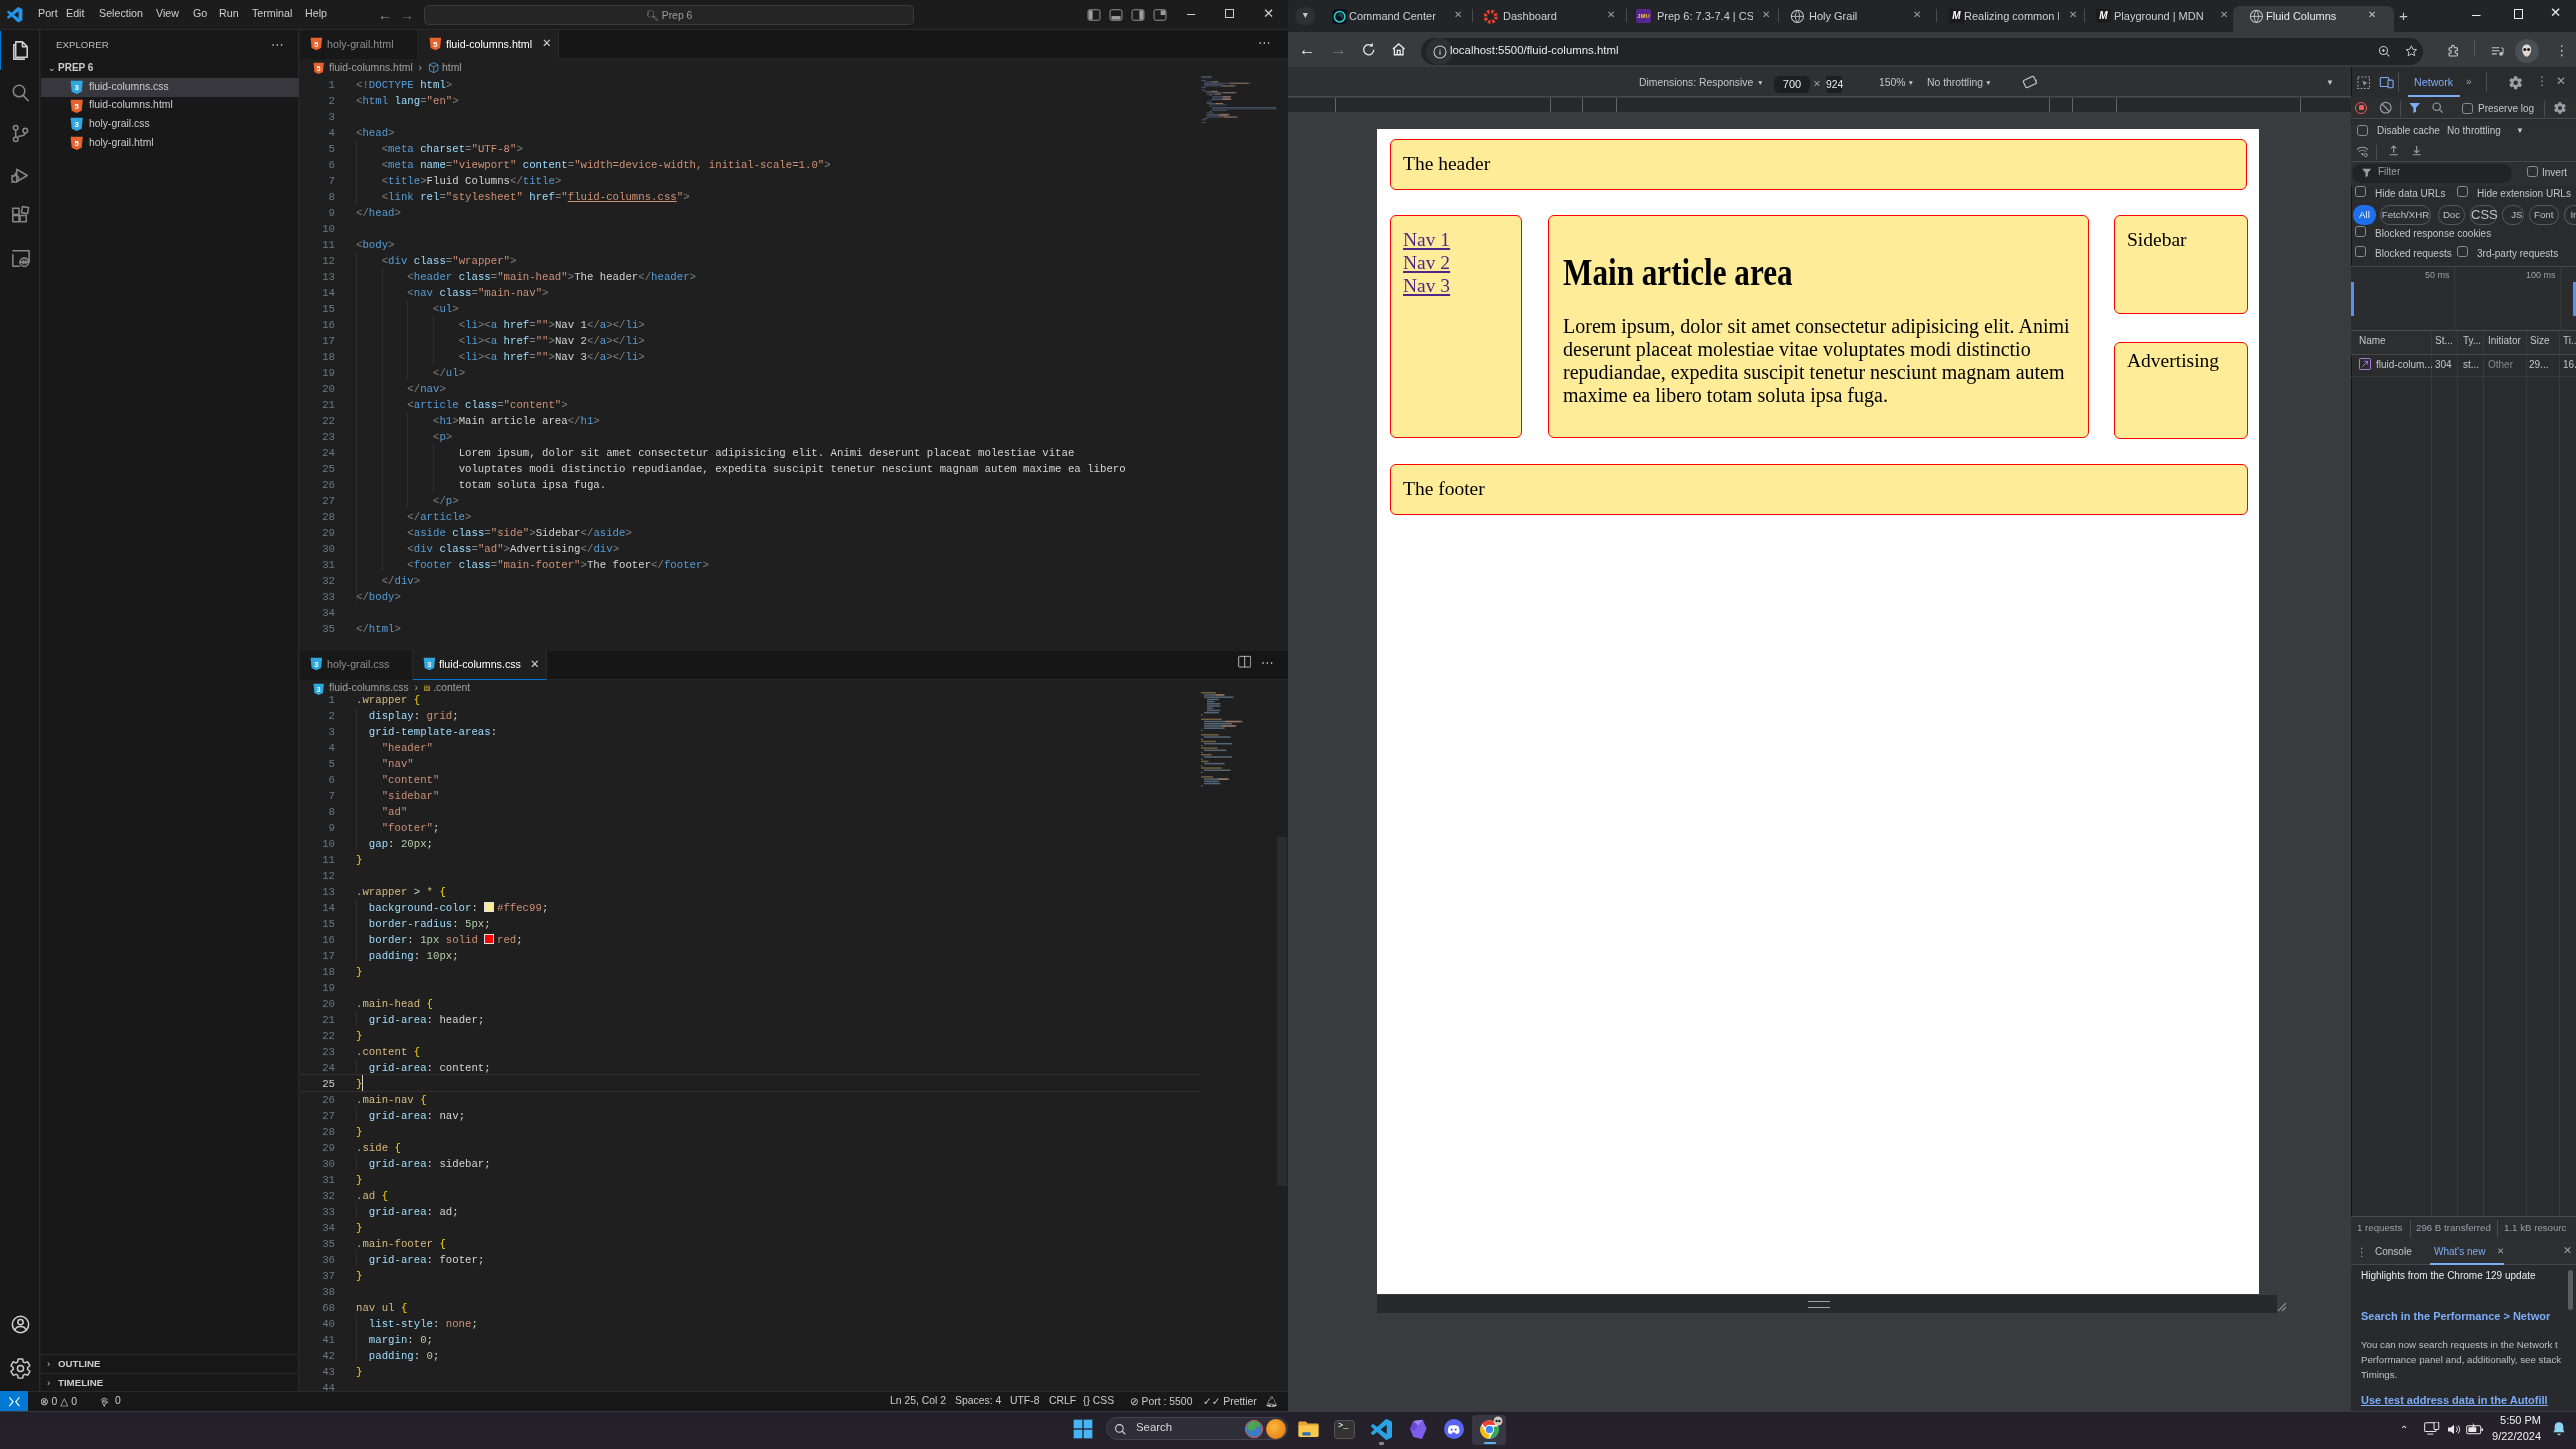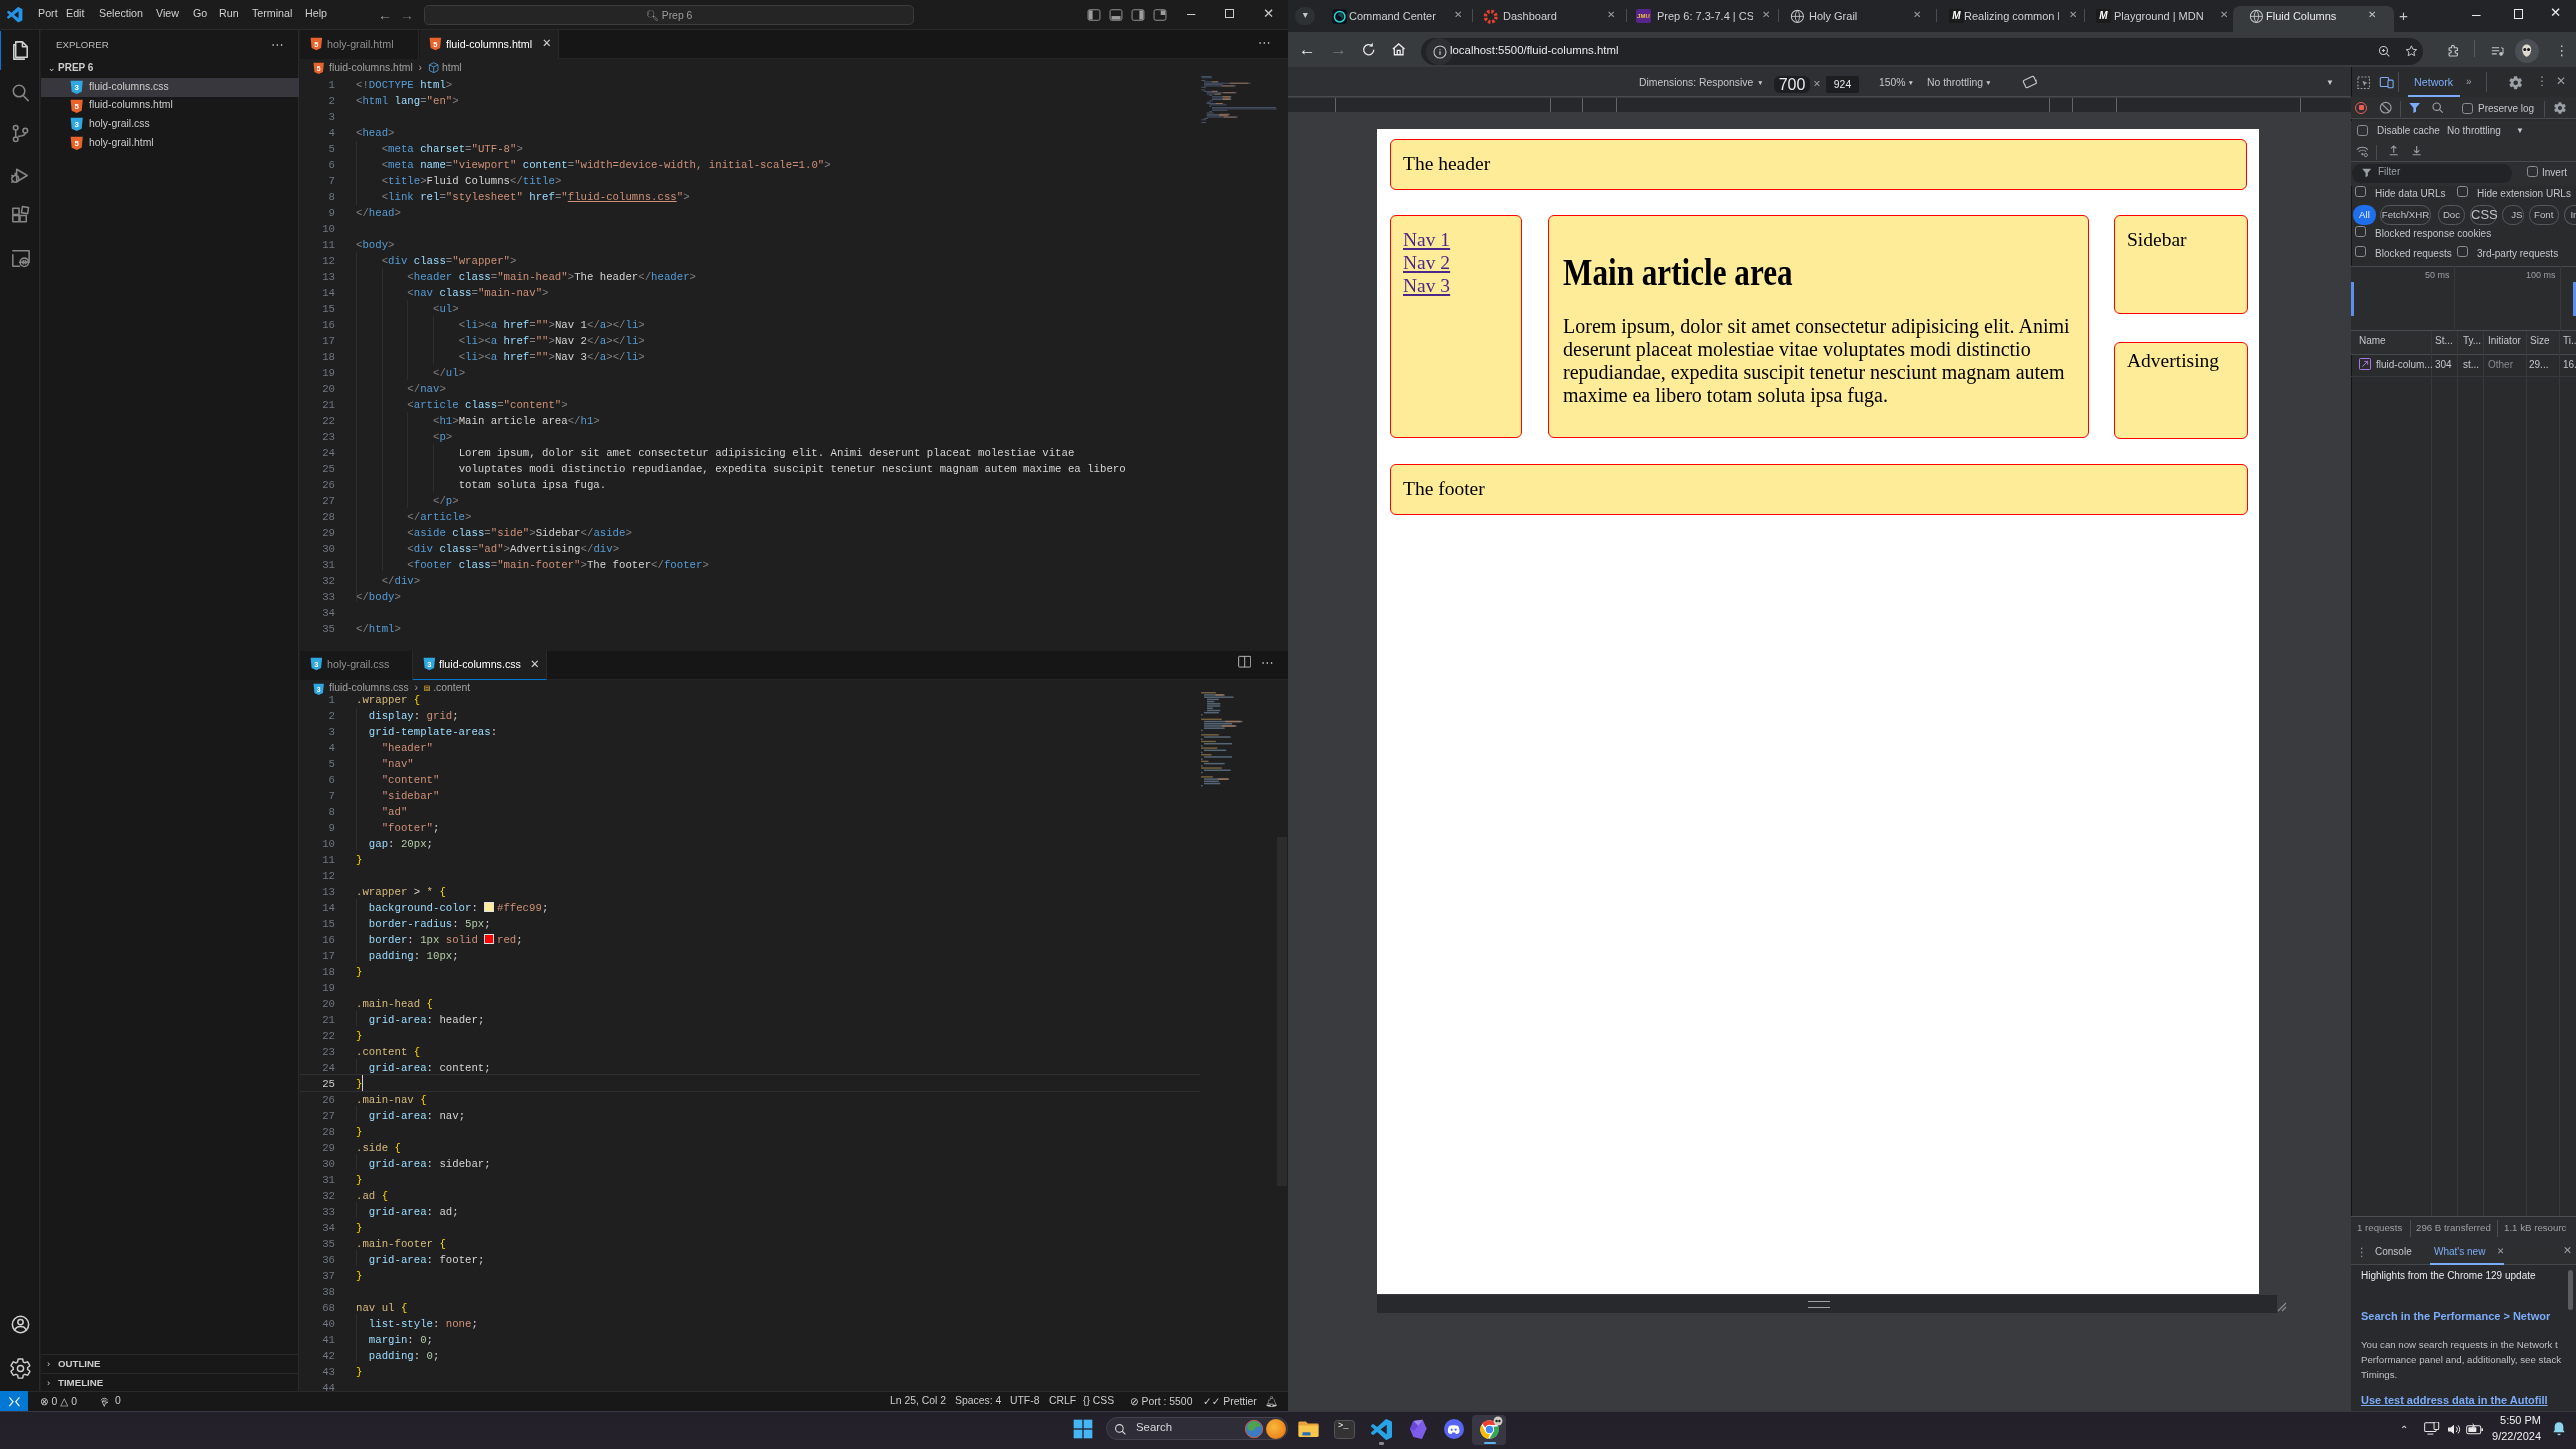--- a/index.html
+++ b/index.html
@@ -464,23 +464,23 @@
     </svg>
 <div class="a" style="left:1227px;top:39px;width:24px;height:24px;border-radius:50%;background:#4b4e53"></div>
 <svg class="a" style="left:1232px;top:43px" width="13.4" height="15.4" viewBox="0 0 24 26">
       <path d="M12 2C7 2 4 6 4 11c0 6 4 13 8 13s8-7 8-13c0-5-3-9-8-9z" fill="#ded9cd"></path>
       <circle cx="8.6" cy="11" r="2.7" fill="#15151c"></circle>
       <circle cx="15.4" cy="11" r="2.7" fill="#15151c"></circle>
     </svg>
 <div class="a" style="left:1267px;top:43px;font-size:13.4px;color:#c4c7ca">⋮</div>
 <div class="a" style="left:0;top:67px;width:1063px;height:30px;background:#2e3033;border-bottom:0.7px solid #484a4d"></div>
 <div class="a" style="left:351px;top:77px;font-size:10.4px;color:#c4c7ca">Dimensions: Responsive<span style="font-size:6.7px;vertical-align:1.3px">&nbsp;&nbsp;▼</span></div>
-<div class="a" style="left:486px;top:76px;width:36px;height:17px;background:#1d1e20;border-radius:6px;color:#e8eaed;font-size:16px;text-align:center;line-height:17px">700</div>
+<div class="a" style="left:486px;top:76px;width:36px;height:17px;background:#1d1e20;border-radius:6px;color:#e8eaed;font-size:11px;text-align:center;line-height:17px">700</div>
 <div class="a" style="left:525px;top:78px;font-size:9.4px;color:#9aa0a6">✕</div>
-<div class="a" style="left:538px;top:76px;width:33px;height:17px;background:#1d1e20;border-radius:2px;color:#e8eaed;font-size:10.4px;text-align:center;line-height:17px">924</div>
+<div class="a" style="left:538px;top:76px;width:16px;height:17px;background:#1d1e20;border-radius:2px;color:#e8eaed;font-size:10.4px;text-align:center;line-height:17px">924</div>
 <div class="a" style="left:591px;top:77px;font-size:10.4px;color:#c4c7ca">150%<span style="font-size:6.7px;vertical-align:1.3px">&nbsp;▼</span></div>
 <div class="a" style="left:639px;top:77px;font-size:10.4px;color:#c4c7ca">No throttling<span style="font-size:6.7px;vertical-align:1.3px">&nbsp;▼</span></div>
 <svg class="a" style="left:733px;top:73px" width="17.4" height="17.4" viewBox="0 0 24 24">
       <rect x="4" y="7" width="16" height="11" rx="2" fill="none" stroke="#c4c7ca" stroke-width="1.6" transform="rotate(-25 12 12)"></rect>
       <path fill="#c4c7ca" d="m19 10 3-1-1 3z"></path>
     </svg>
 <div class="a" style="left:1038px;top:78px;font-size:8px;color:#c4c7ca">▼</div>
 <div class="a" style="left:0;top:97px;width:1063px;height:1314px;background:#3a3b3e"></div>
 <div class="a" style="left:0;top:98px;width:1063px;height:14px;background:#27282b"></div>
 <div class="a" style="left:47px;top:98px;width:1.3px;height:14px;background:#616468"></div>

